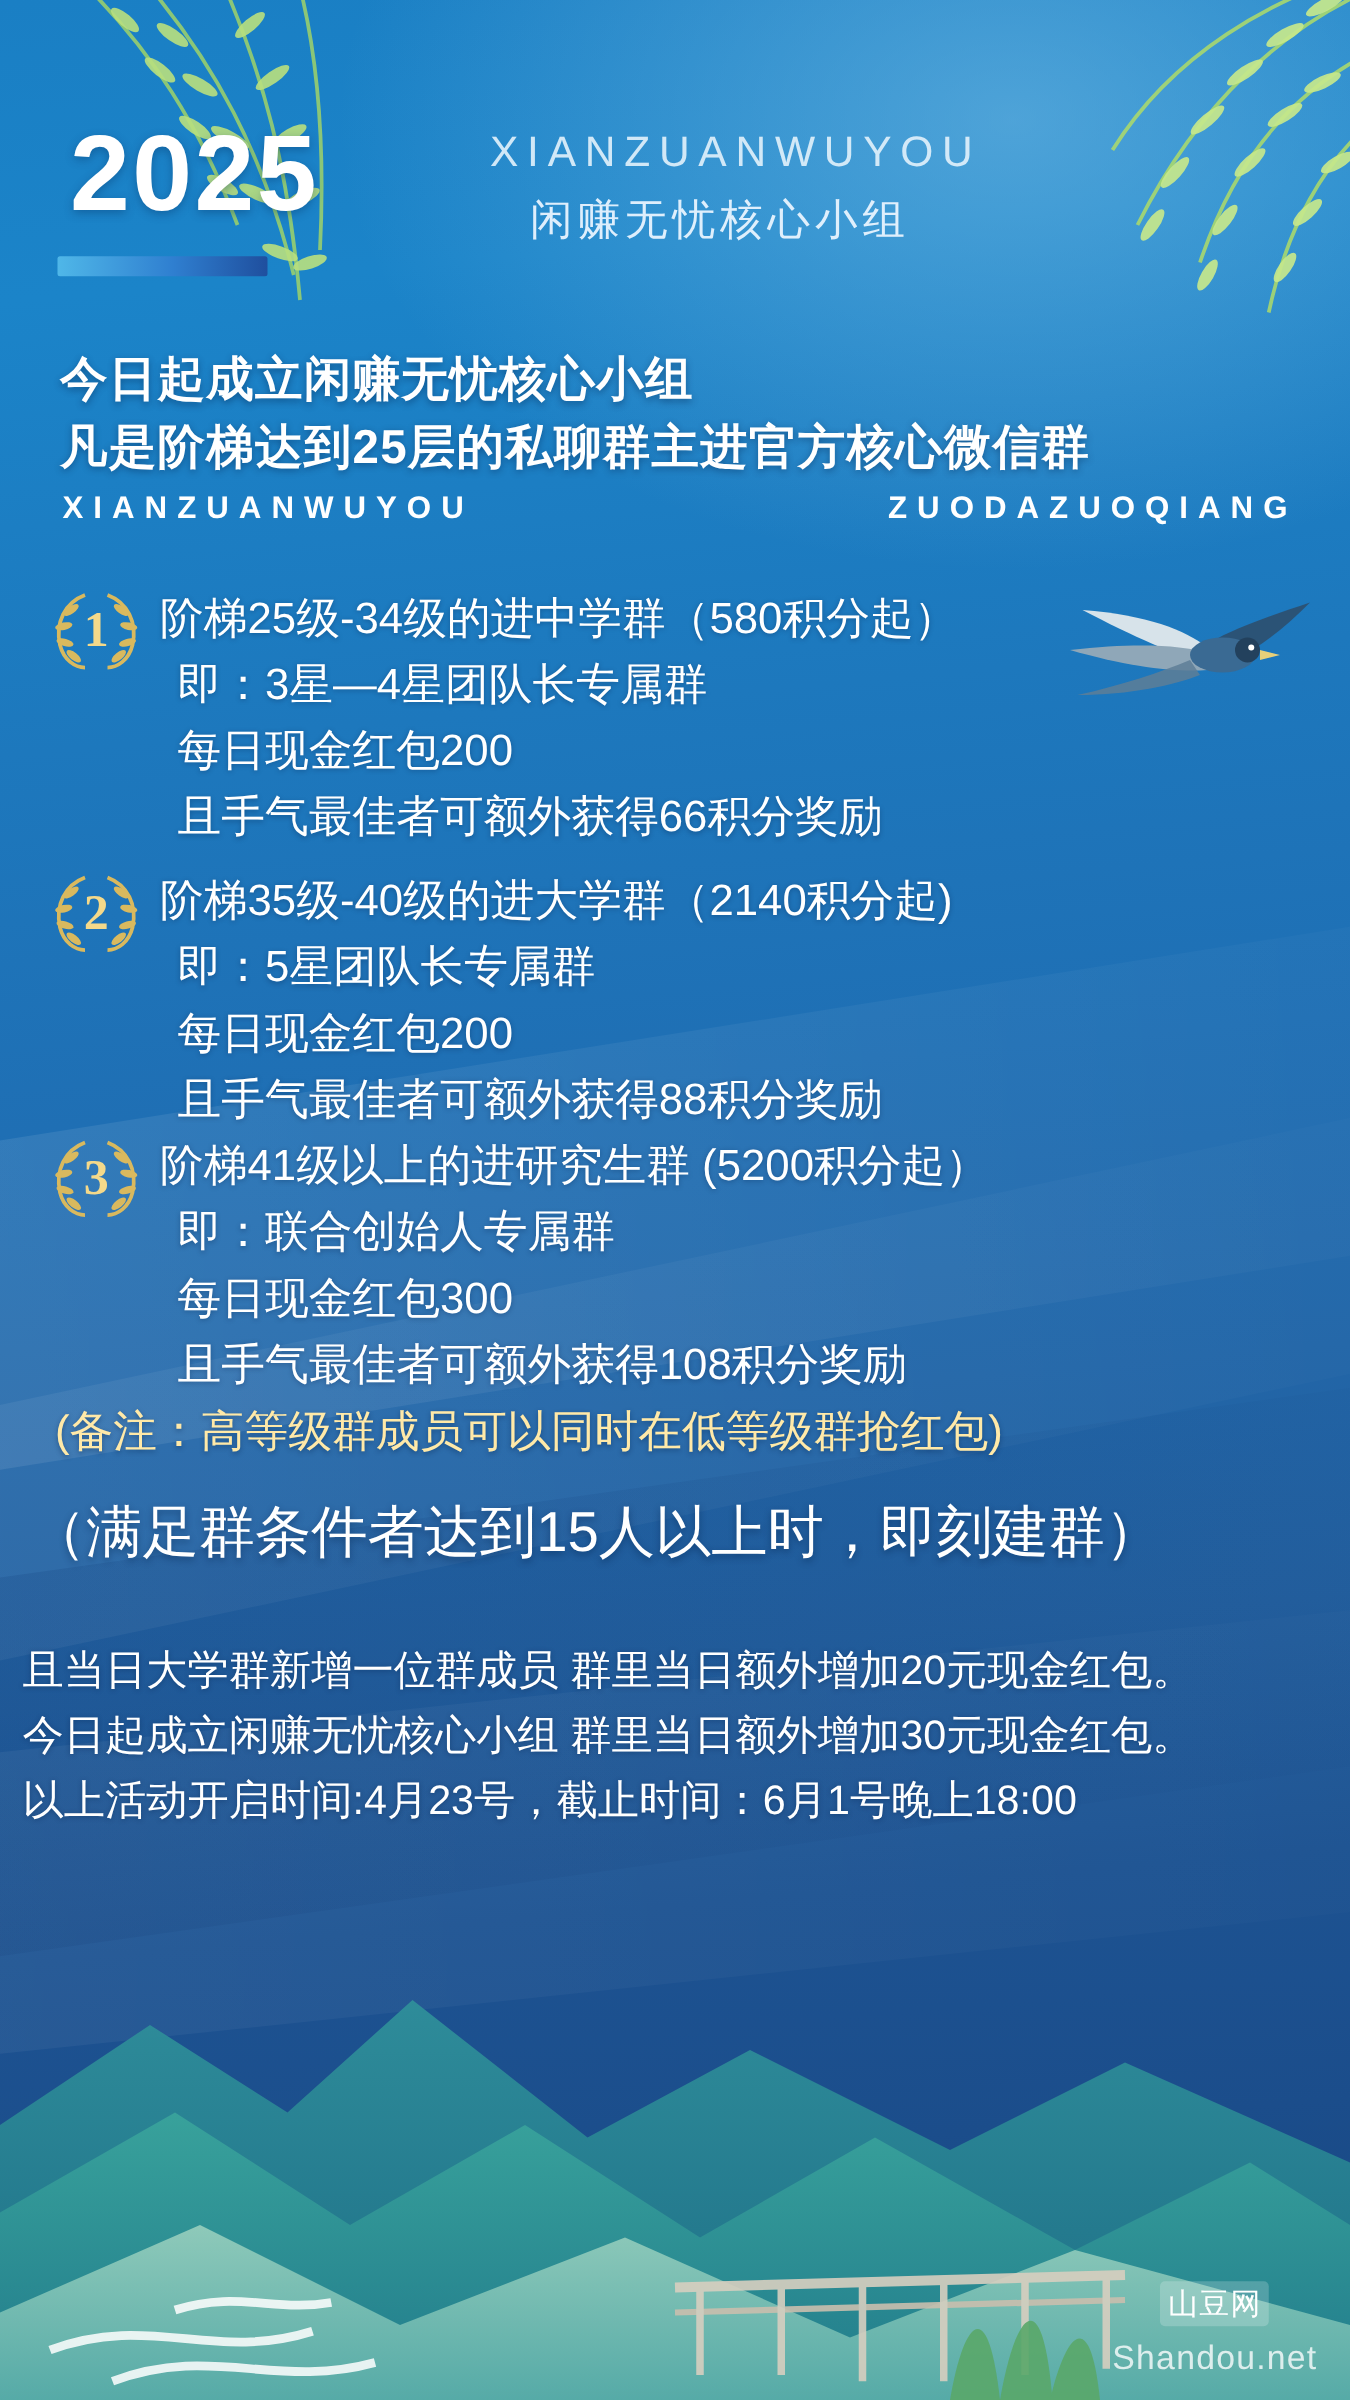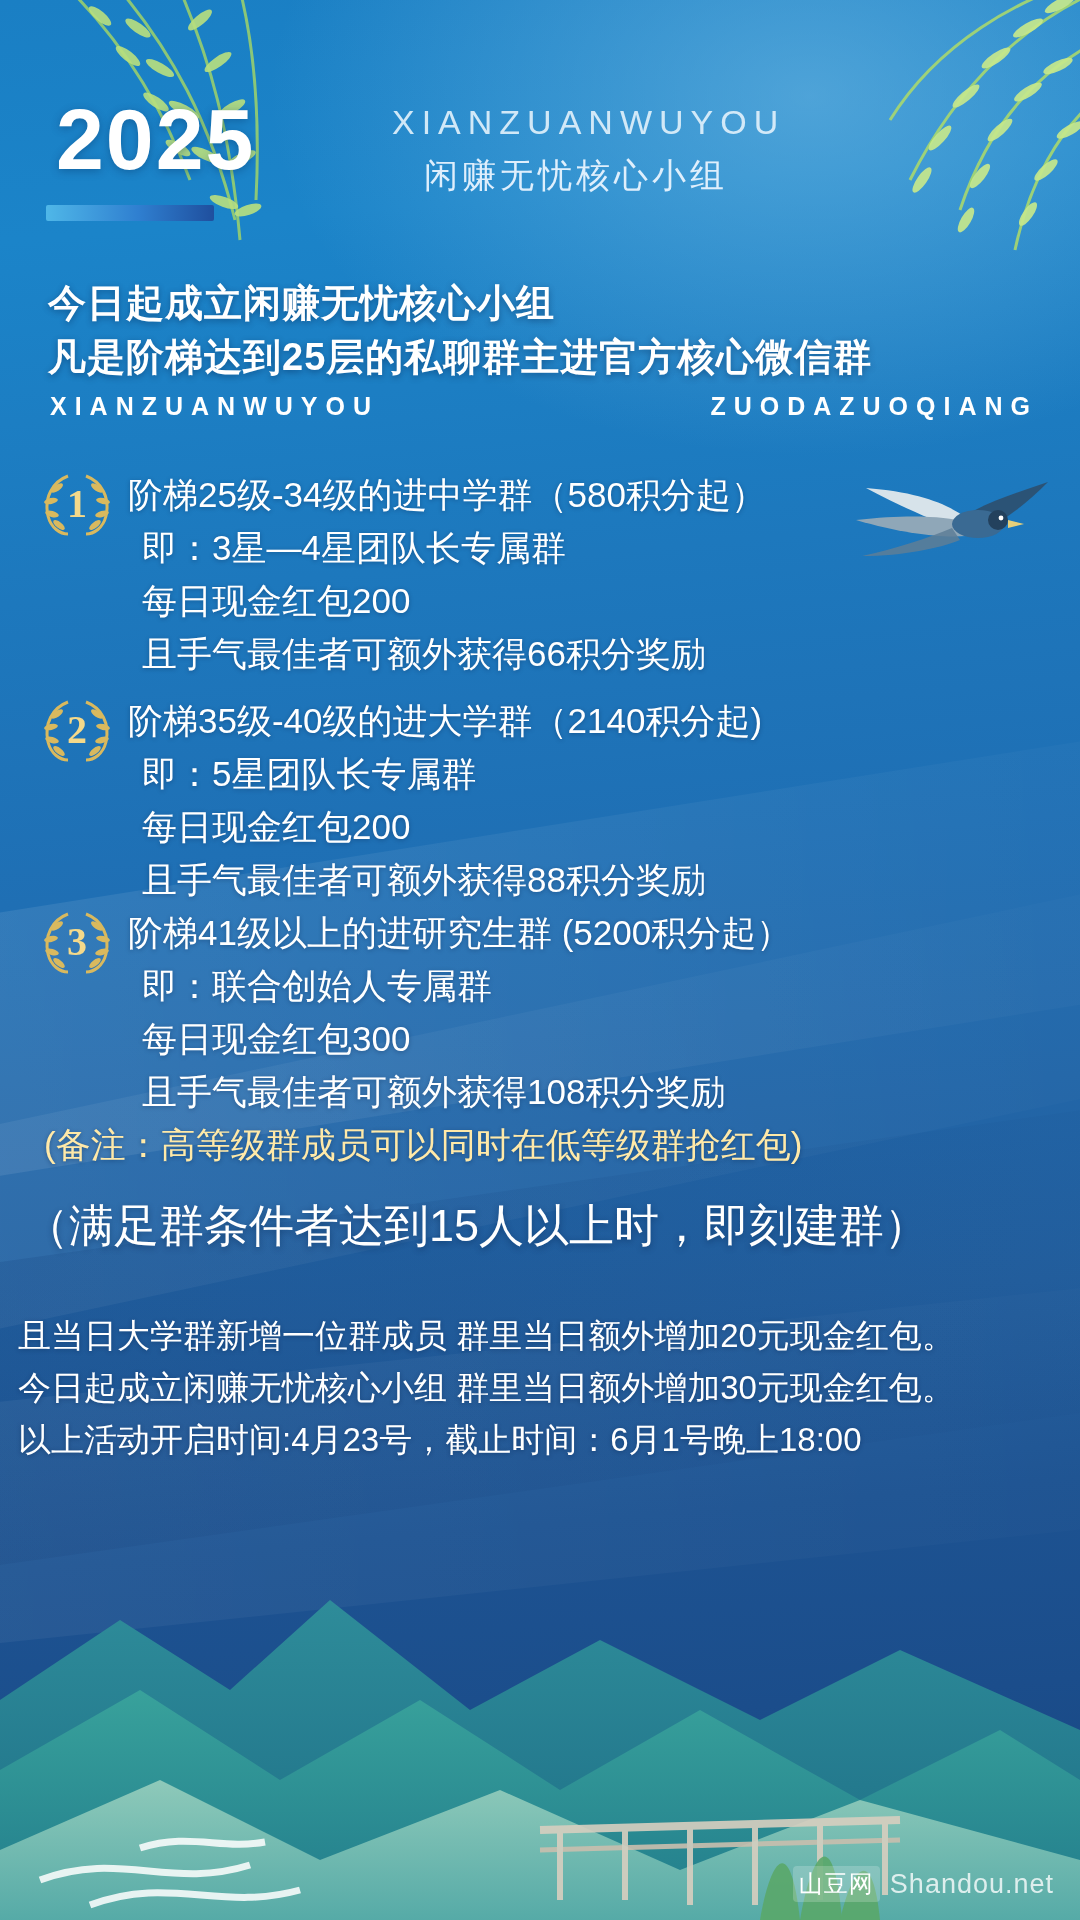--- a/index.html
+++ b/index.html
@@ -123,21 +123,21 @@
   .f4 { top:1418px; }
 
   
   .bird { position:absolute; right:22px; top:452px; pointer-events:none; }
 
   
   .watermark {
     position:absolute; right:26px; bottom:18px;
     font-size:27px; color:rgba(255,255,255,0.78);
     letter-spacing:1px;
-    display:flex; align-items:center; gap:10px;
+    display:flex; align-items:center; gap:10px;flex-direction:column;
   }
   .wm-badge {
     display:inline-block; padding:2px 6px;
     background:rgba(255,255,255,0.20);
     border-radius:4px; font-size:24px; color:#ffffff;
   }
 </style>
 </head>
 <body>
 

